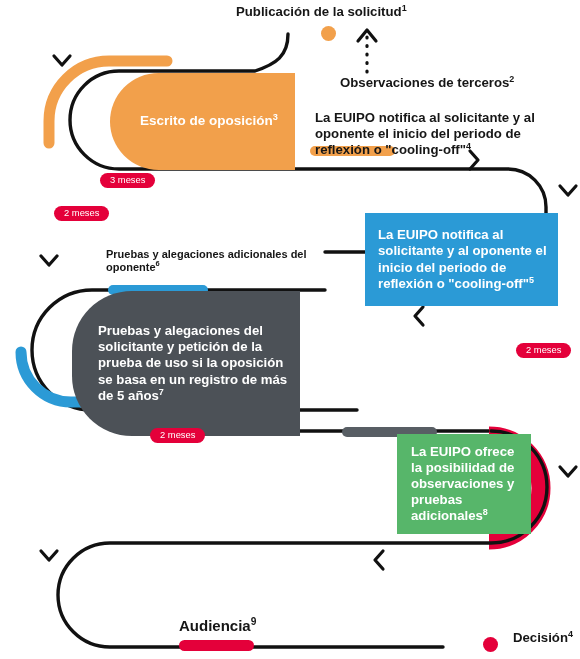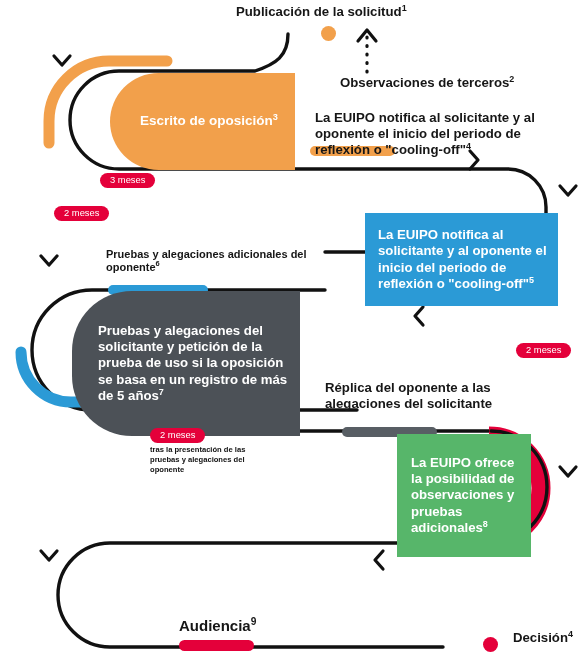--- a/index.html
+++ b/index.html
@@ -61,21 +61,21 @@
   }
   .box-evidence {
     left: 32px; top: 291px; width: 228px; height: 145px;
     background: #4c5157;
     border-top-left-radius: 60px;
     border-bottom-left-radius: 60px;
     padding: 0 3px 0 26px;
     font-size: 13.2px;
   }
   .box-offer {
-    left: 357px; top: 434px; width: 134px; height: 123px;
+    left: 357px; top: 434px; width: 134px; height: 100px;
     background: #57b66a;
     padding: 0 6px 0 14px;
     font-size: 13.2px;
   }
 
   
   .headline {
     position: absolute;
     color: #161616;
     font-weight: bold;
@@ -216,23 +216,20 @@
     </div>
 
     <div class="headline h-notify">
       <span>La EUIPO notifica al solicitante y al oponente el inicio del periodo de reflexión o "cooling-off"</span><sup>4</sup>
     </div>
 
     <div class="headline h-additional">
       <span>Pruebas y alegaciones adicionales del oponente</span><sup>6</sup>
     </div>
 
-    <div class="headline h-reply">
-      <span>Réplica del oponente a las alegaciones del solicitante</span><sup></sup>
-    </div>
 
     <div class="headline h-hearing">
       <span>Audiencia</span><sup>9</sup>
     </div>
 
     <div class="headline h-decision">
       <span>Decisión</span><sup>4</sup>
     </div>
 
     <div class="stagebox box-opposition">
@@ -261,18 +258,17 @@
       <span class="badge">2  meses</span>
     </div>
 
 
     <div class="badge-group bg-2m-sol">
       <span class="badge">2  meses</span>
     </div>
 
     <div class="badge-group bg-2m-opo">
       <span class="badge">2  meses</span>
-      <div class="badge-note">tras la presentación de las pruebas y alegaciones del oponente</div>
     </div>
 
 
   </div>
 </div>
 
 </body></html>

